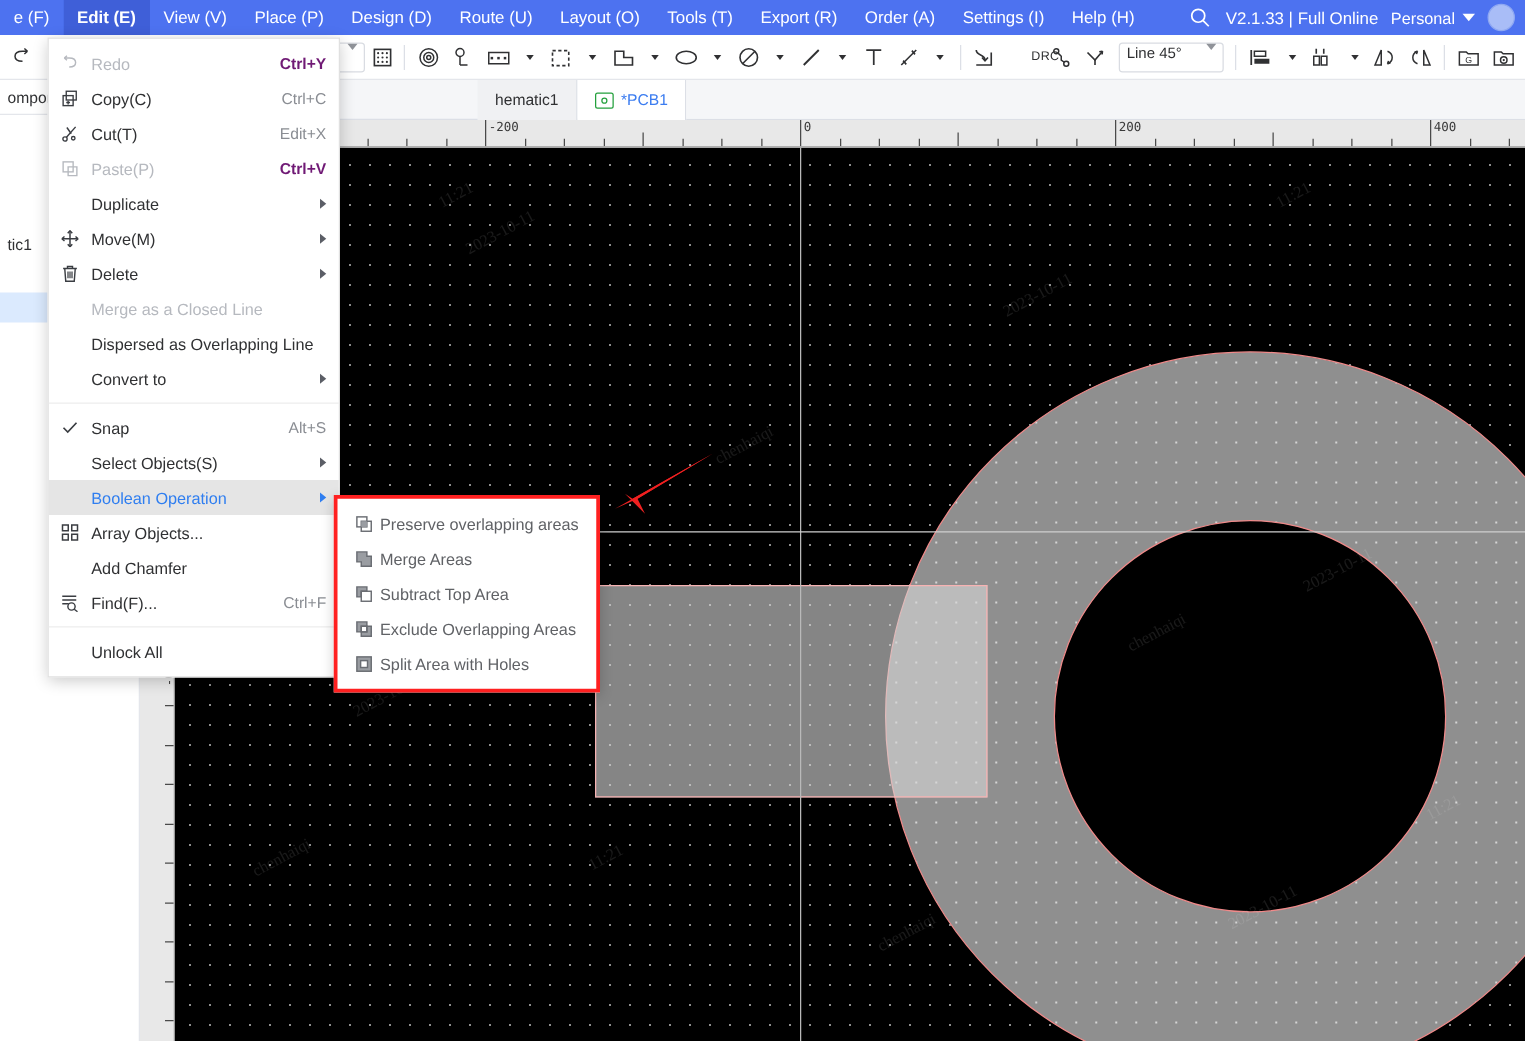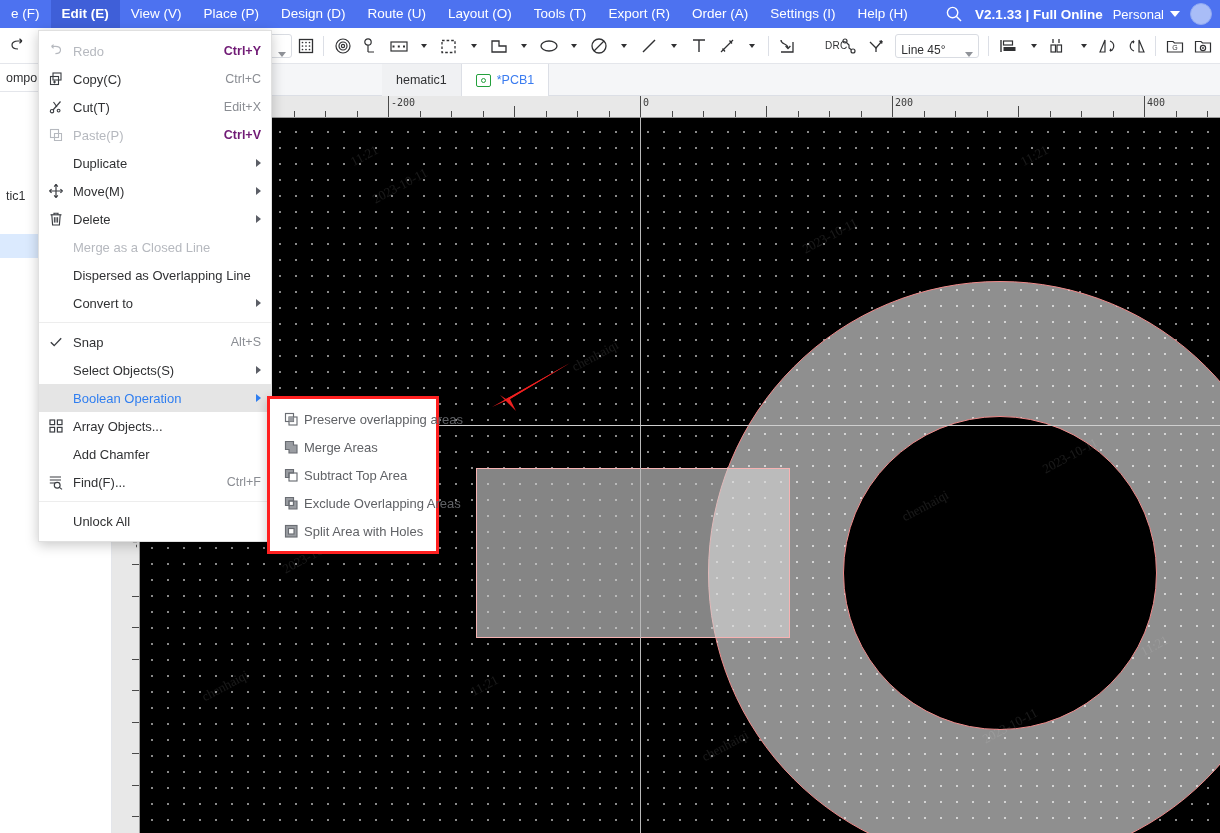--- a/index.html
+++ b/index.html
@@ -22,21 +22,21 @@
     z-index: 40;
   }
   .menu-item {
     padding: 0 11px; height: 28px; line-height: 28px;
     white-space: nowrap; cursor: default;
   }
   .menu-item.active { background: #3f5fd8; font-weight: bold; }
   .menubar-spacer { flex: 1 1 auto; }
   .menubar-right { display:flex; align-items:center; gap: 10px; padding-right: 8px; }
   .search-icon-wrap { width: 22px; height: 22px; display:flex; align-items:center; justify-content:center; }
-  .version-text { font-size: 13.5px; white-space: nowrap; font-weight: bold; }
+  .version-text { font-size: 13.5px; white-space: nowrap; }
   .personal-wrap { display:flex; align-items:center; gap:6px; font-size:13px; }
   .caret-down {
     width: 0; height: 0; border-left: 5px solid transparent;
     border-right: 5px solid transparent; border-top: 6px solid #ffffff;
   }
   .avatar-circle {
     width: 22px; height: 22px; border-radius: 50%;
     background: #a9bdf7; border: 1px solid #8fa8f2;
   }
 
@@ -49,21 +49,21 @@
   }
   .tb-group { display: flex; align-items: center; gap: 2px; height: 28px; }
   .tb-sep { width: 1px; height: 20px; background: #dcdfe6; margin: 0 6px; }
   .tb-btn {
     width: 26px; height: 26px; display:flex; align-items:center; justify-content:center;
     cursor: default;
   }
   .tb-btn.sm { width: 20px; }
   .tb-select {
     height: 24px; border: 1px solid #d9dce2; border-radius: 3px;
-    display:flex; align-items:flex-end; justify-content:space-between;
+    display:flex; align-items:flex-start; justify-content:space-between;
     padding: 0 5px; font-size: 12px; color: #303133; background:#fff;
     margin: 0 3px;
   }
   .tb-select .sel-label { white-space: nowrap; overflow:hidden; }
   .chev {
     width:0;height:0;border-left:4px solid transparent;border-right:4px solid transparent;
     border-top:5px solid #909399; margin-left:6px;
   }
   .mini-caret {
     width:0;height:0;border-left:3.5px solid transparent;border-right:3.5px solid transparent;
@@ -180,21 +180,21 @@
   .dd-item.disabled .dd-short { color:#701a75;font-weight:bold; }
   .dd-arrow {
     width:0;height:0;border-top:4px solid transparent;border-bottom:4px solid transparent;
     border-left:5px solid #5b5e66; margin-left:10px;
   }
   .dd-item.hl .dd-arrow { border-left-color:#2f7ef0; }
   .dd-sep { height:1px; background:#ededed; margin:5px 0; }
 
   
   .submenu {
-    position:absolute; top:396px; left:267px; width:172px;
+    position:absolute; top:396px; left:267px; width:213px;
     background:#ffffff; border:3px solid #ff2020;
     z-index:70; padding:6px 0; font-size:13px; color:#606266;
     box-shadow: 0 3px 10px rgba(0,0,0,0.2);
   }
   .sm-item { height:28px; display:flex; align-items:center; padding:0 8px; }
   .sm-ico { width:26px; min-width:26px; display:flex; align-items:center; justify-content:center; }
   .sm-label { white-space:nowrap; }
 
   
   .red-strip {

